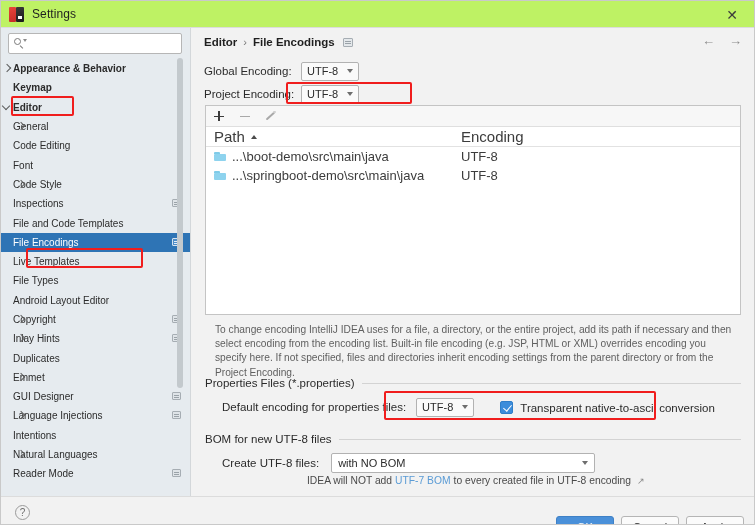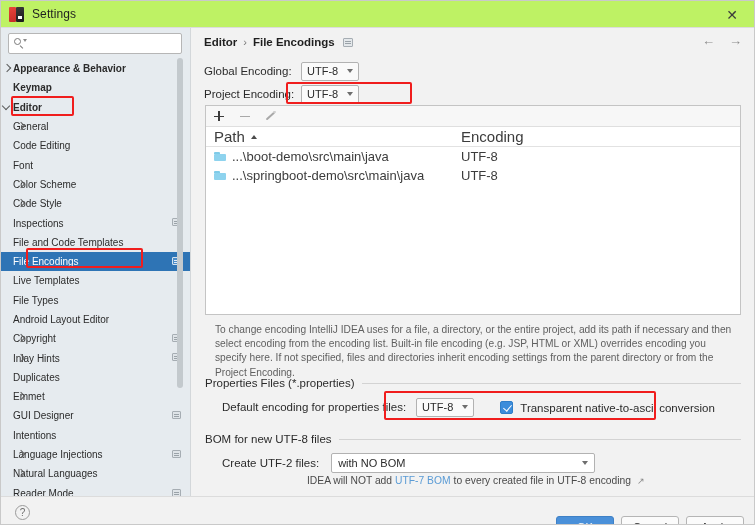--- a/index.html
+++ b/index.html
@@ -337,24 +337,20 @@
           <span>General</span>
         </div>
         <div class="tree-item lvl2">
           <span>Code Editing</span>
         </div>
         <div class="tree-item lvl2">
           <span>Font</span>
         </div>
         <div class="tree-item lvl2">
           <span class="chev"></span>
-          <span>Color Scheme</span>
-        </div>
-        <div class="tree-item lvl2">
-          <span class="chev"></span>
           <span>Code Style</span>
         </div>
         <div class="tree-item lvl2">
           <span>Inspections</span>
           <span class="badge"></span>
         </div>
         <div class="tree-item lvl2">
           <span>File and Code Templates</span>
         </div>
         <div class="tree-item lvl2 selected">
@@ -385,26 +381,26 @@
         </div>
         <div class="tree-item lvl2">
           <span class="chev"></span>
           <span>Emmet</span>
         </div>
         <div class="tree-item lvl2">
           <span>GUI Designer</span>
           <span class="badge"></span>
         </div>
         <div class="tree-item lvl2">
+          <span class="chev"></span>
+          <span>Language Injections</span>
+          <span class="badge"></span>
+        </div>
+        <div class="tree-item lvl2">
           <span>Intentions</span>
-        </div>
-        <div class="tree-item lvl2">
-          <span class="chev"></span>
-          <span>Language Injections</span>
-          <span class="badge"></span>
         </div>
         <div class="tree-item lvl2">
           <span class="chev"></span>
           <span>Natural Languages</span>
         </div>
         <div class="tree-item lvl2">
           <span>Reader Mode</span>
           <span class="badge"></span>
         </div>
       </div>
@@ -496,21 +492,21 @@
       <span class="checkbox"></span>
       <span class="lbl">Transparent native-to-ascii conversion</span>
     </span>
   </div>
 
   <div class="grp" style="top:432px;">
     <span>BOM for new UTF-8 files</span>
     <span class="line"></span>
   </div>
   <div class="field-row" style="left:221px; top:452px;">
-    <span class="lbl" style="margin-right:12px;">Create UTF-2 files:</span>
+    <span class="lbl" style="margin-right:12px;">Create UTF-8 files:</span>
     <span class="combo-wide">
       <span>with NO BOM</span>
       <span class="arrow"></span>
     </span>
   </div>
   <div class="bom-hint">
     <span>IDEA will NOT add</span>
     <span class="lnk">UTF-7 BOM</span>
     <span>to every created file in UTF-8 encoding</span>
     <span class="ext-ic">↗</span>

